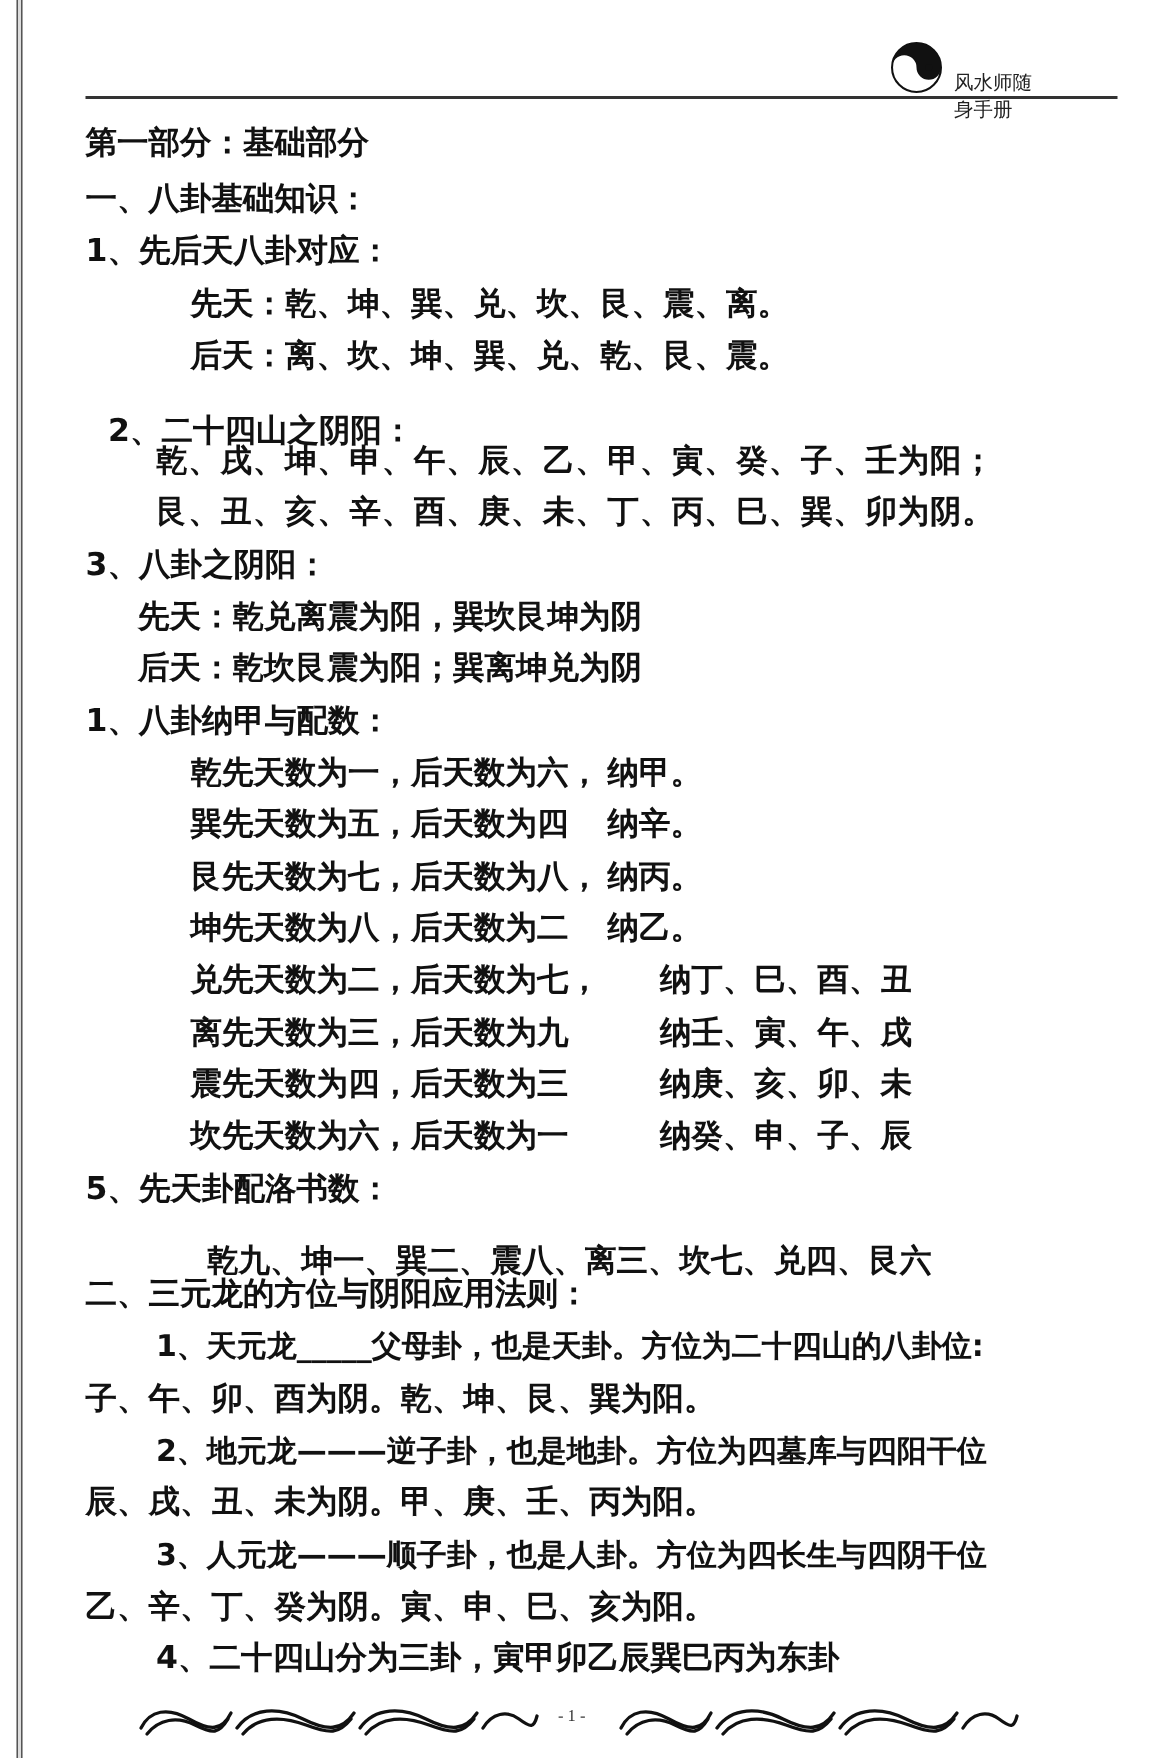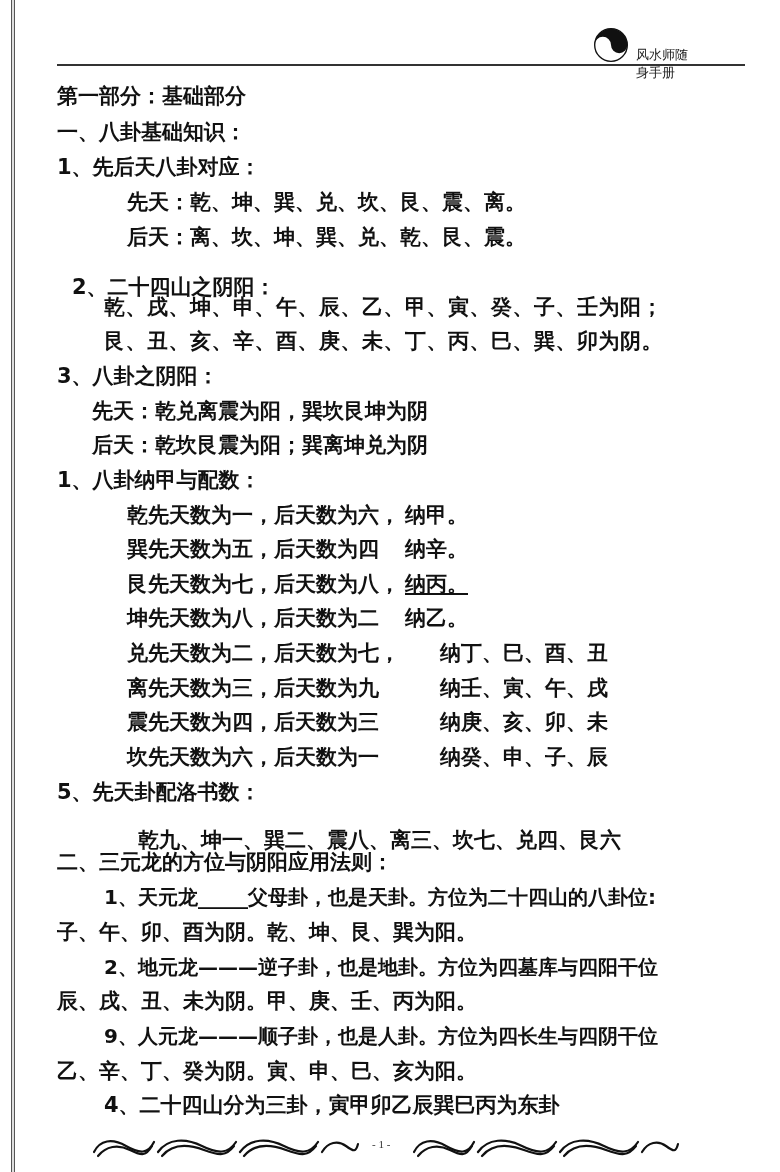--- a/index.html
+++ b/index.html
@@ -52,41 +52,41 @@
   <div class="line" style="left:92px; top:319px;">先天：乾兑离震为阳，巽坎艮坤为阴</div>
   <div class="line" style="left:92px; top:353px;">后天：乾坎艮震为阳；巽离坤兑为阴</div>
 
   <div class="line" style="left:57px; top:388px;">1、八卦纳甲与配数：</div>
 
   <div class="line" style="left:127px; top:423px;">乾先天数为一，后天数为六，</div>
   <div class="line" style="left:405px; top:423px;">纳甲。</div>
   <div class="line" style="left:127px; top:457px;">巽先天数为五，后天数为四</div>
   <div class="line" style="left:405px; top:457px;">纳辛。</div>
   <div class="line" style="left:127px; top:492px;">艮先天数为七，后天数为八，</div>
-  <div class="line" style="left:405px; top:492px;text-decoration:underline;">纳丙。</div>
+  <div class="line" style="left:405px; top:492px;">纳丙。</div>
   <div class="line" style="left:127px; top:526px;">坤先天数为八，后天数为二</div>
   <div class="line" style="left:405px; top:526px;">纳乙。</div>
   <div class="line" style="left:127px; top:561px;">兑先天数为二，后天数为七，</div>
   <div class="line" style="left:440px; top:561px;">纳丁、巳、酉、丑</div>
   <div class="line" style="left:127px; top:596px;">离先天数为三，后天数为九</div>
   <div class="line" style="left:440px; top:596px;">纳壬、寅、午、戌</div>
   <div class="line" style="left:127px; top:630px;">震先天数为四，后天数为三</div>
   <div class="line" style="left:440px; top:630px;">纳庚、亥、卯、未</div>
   <div class="line" style="left:127px; top:665px;">坎先天数为六，后天数为一</div>
   <div class="line" style="left:440px; top:665px;">纳癸、申、子、辰</div>
 
   <div class="line" style="left:57px; top:700px;">5、先天卦配洛书数：</div>
   <div class="line" style="left:138px; top:735px;margin-top:13px;">乾九、坤一、巽二、震八、离三、坎七、兑四、艮六</div>
 
   <div class="line" style="left:57px; top:770px;">二、三元龙的方位与阴阳应用法则：</div>
   <div class="line" style="left:104px; top:805px; font-size:20px;">1、天元龙_____父母卦，也是天卦。方位为二十四山的八卦位:</div>
   <div class="line" style="left:57px; top:840px;">子、午、卯、酉为阴。乾、坤、艮、巽为阳。</div>
   <div class="line" style="left:104px; top:875px; font-size:20px;">2、地元龙———逆子卦，也是地卦。方位为四墓库与四阳干位</div>
   <div class="line" style="left:57px; top:909px;">辰、戌、丑、未为阴。甲、庚、壬、丙为阳。</div>
-  <div class="line" style="left:104px; top:944px; font-size:20px;">9、人元龙———顺子卦，也是人卦。方位为四长生与四阴干位</div>
+  <div class="line" style="left:104px; top:944px; font-size:20px;">3、人元龙———顺子卦，也是人卦。方位为四长生与四阴干位</div>
   <div class="line" style="left:57px; top:979px;">乙、辛、丁、癸为阴。寅、申、巳、亥为阳。</div>
   <div class="line" style="left:104px; top:1013px;">4、二十四山分为三卦，寅甲卯乙辰巽巳丙为东卦</div>
 </div>
 
 <div class="footer">
   <svg class="flourish" style="left:90px;" width="270" height="30" viewBox="0 0 270 30">
     <g fill="none" stroke="#111" stroke-width="2.2" stroke-linecap="round">
       <path d="M4 20 C10 8, 22 6, 36 14 S58 22, 64 10"></path>
       <path d="M8 24 C16 14, 28 12, 40 18 S56 24, 62 14"></path>
       <path d="M68 20 C78 6, 96 6, 112 14 S138 22, 146 10"></path>

